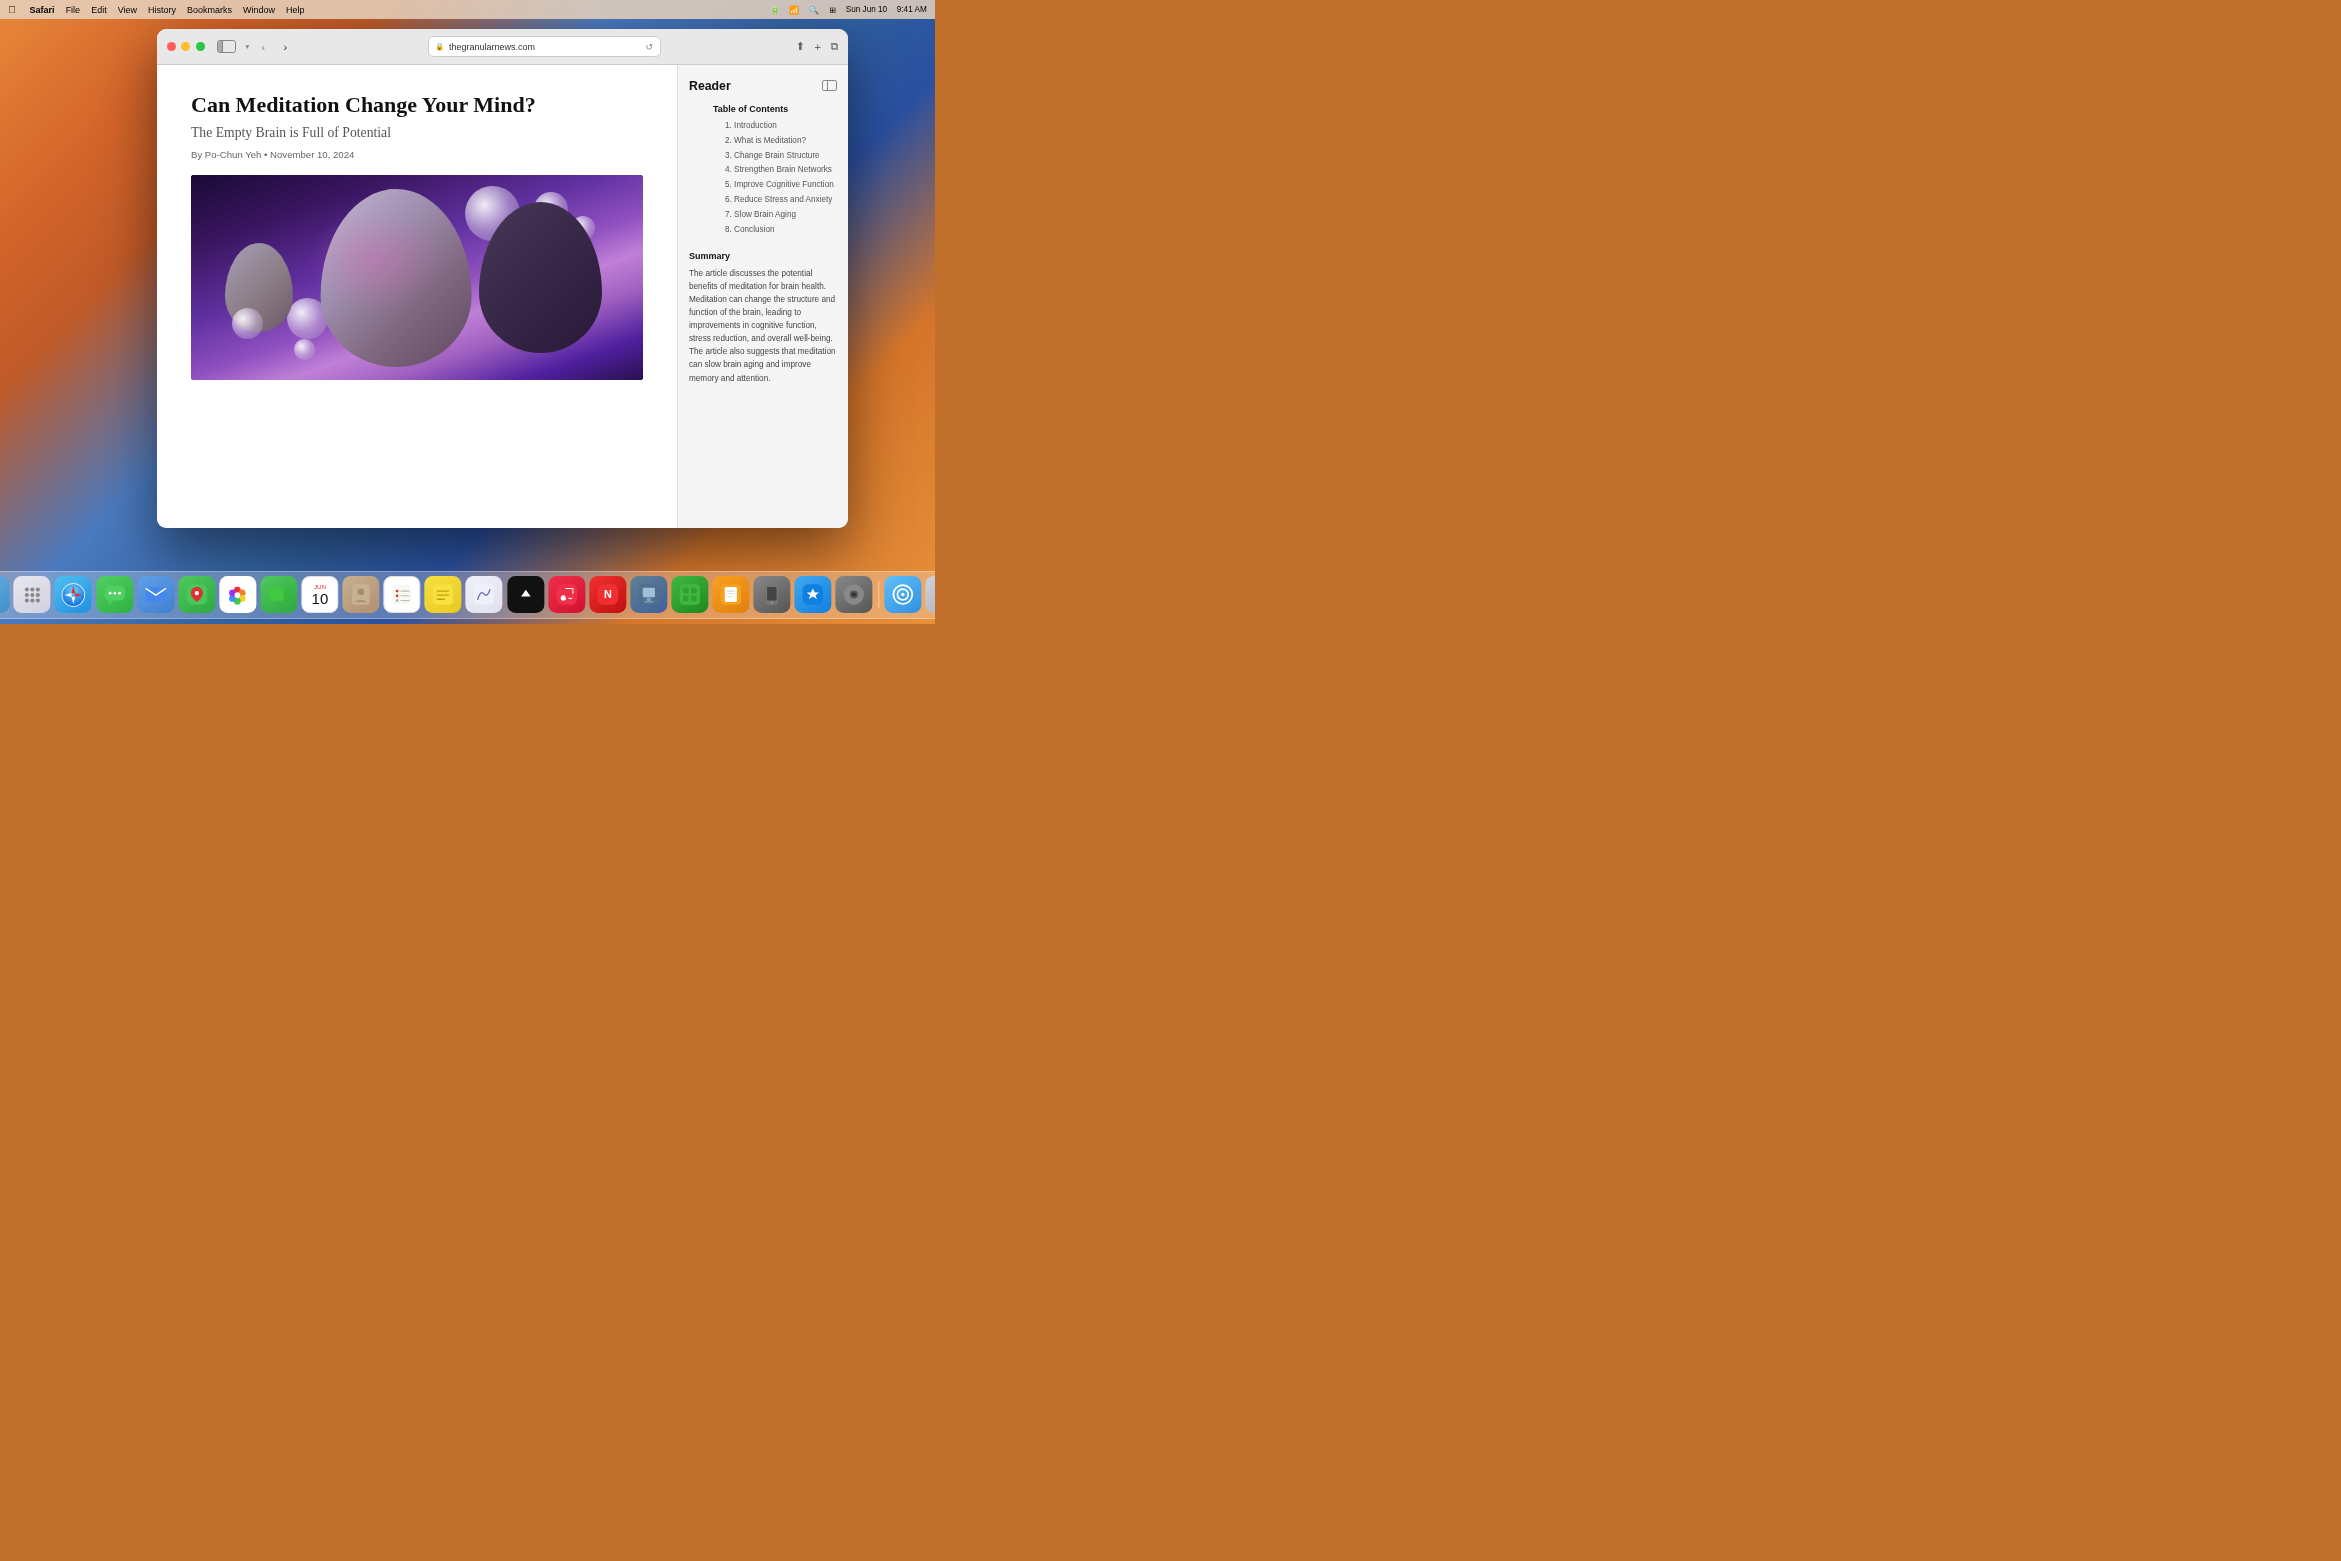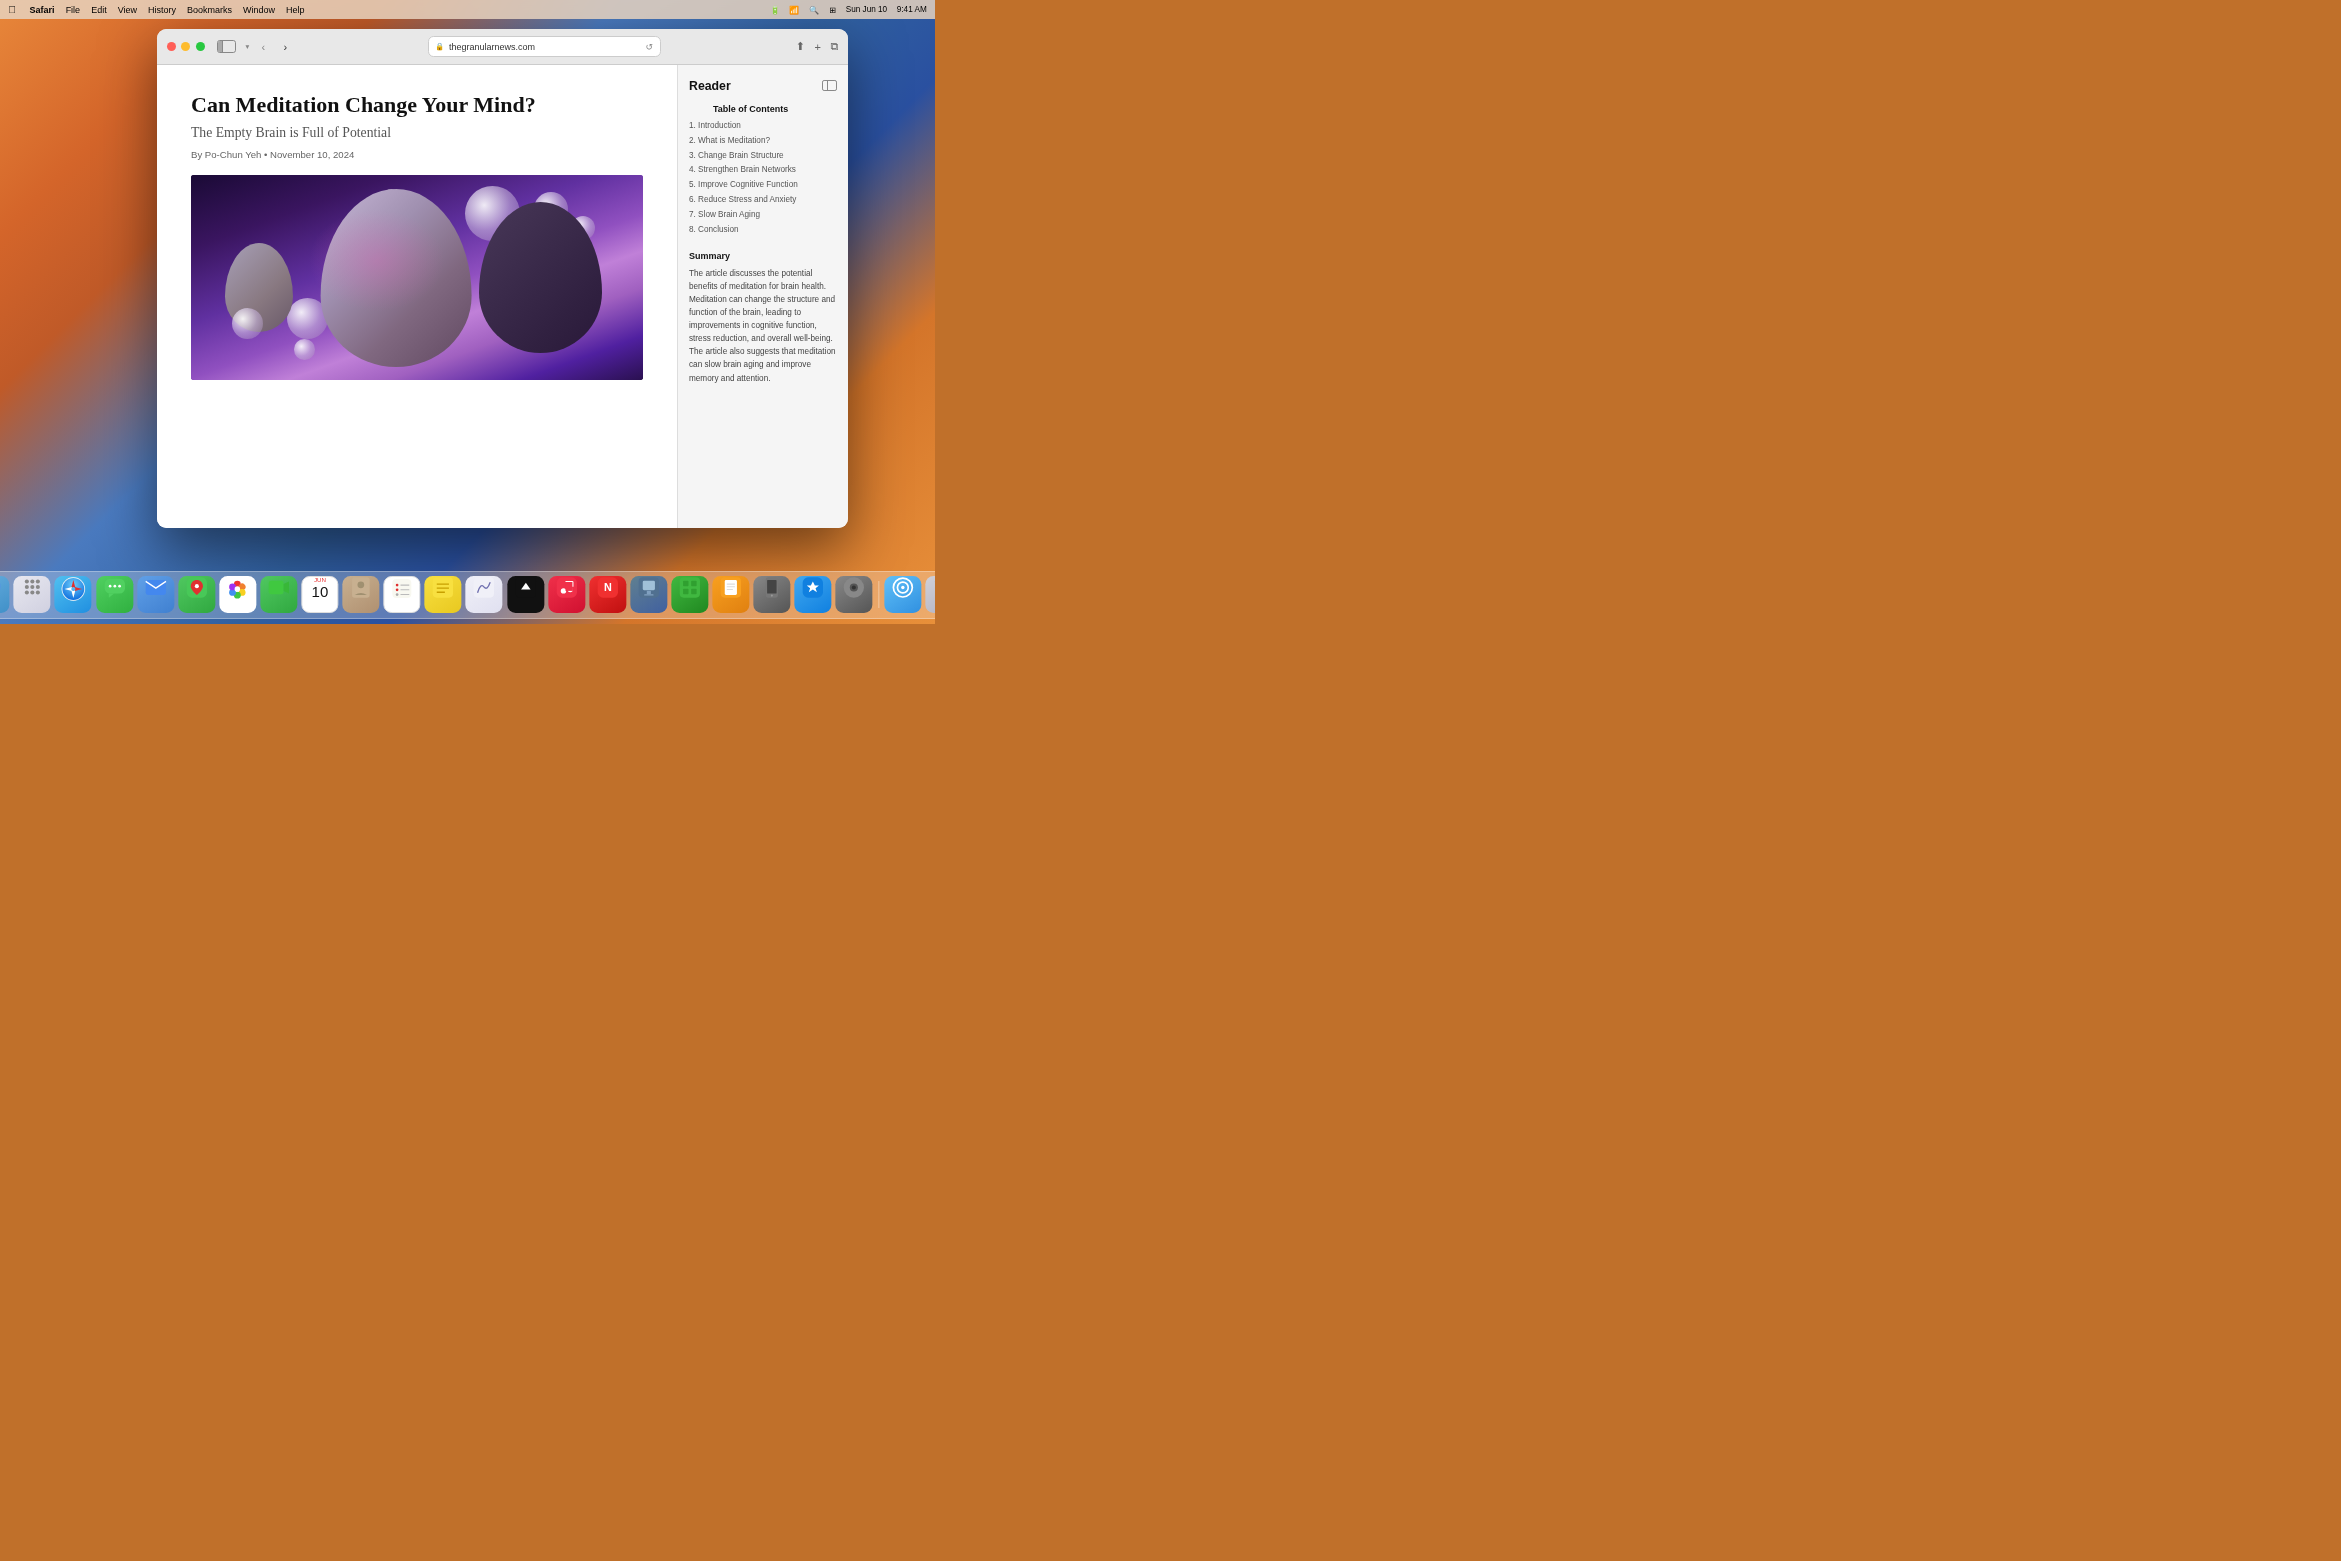--- a/index.html
+++ b/index.html
@@ -312,20 +312,21 @@
     .toc-list {
       list-style: none;
       margin-bottom: 13.7px;
     }
 
     .toc-item {
       color: #555;
       font-size: 8.2px;
       line-height: 1.8;
       cursor: pointer;
+      margin-left: 36px;
     }
 
     .summary-title {
       font-size: 9px;
       font-weight: 600;
       color: #111;
       margin-bottom: 5.5px;
     }
 
     .summary-text {
@@ -349,20 +350,21 @@
       padding: 4.1px 6.8px 4.1px 6.8px;
       border: 0.7px solid rgba(255,255,255,0.3);
       z-index: 50;
     }
 
     .dock-item {
       width: 37px;
       height: 37px;
       border-radius: 8.2px;
       display: flex;
+      align-items: center;
       justify-content: center;
       cursor: pointer;
       position: relative;
       font-size: 19px;
       flex-shrink: 0;
     }
 
     .dock-separator {
       width: 0.7px;
       height: 27px;

